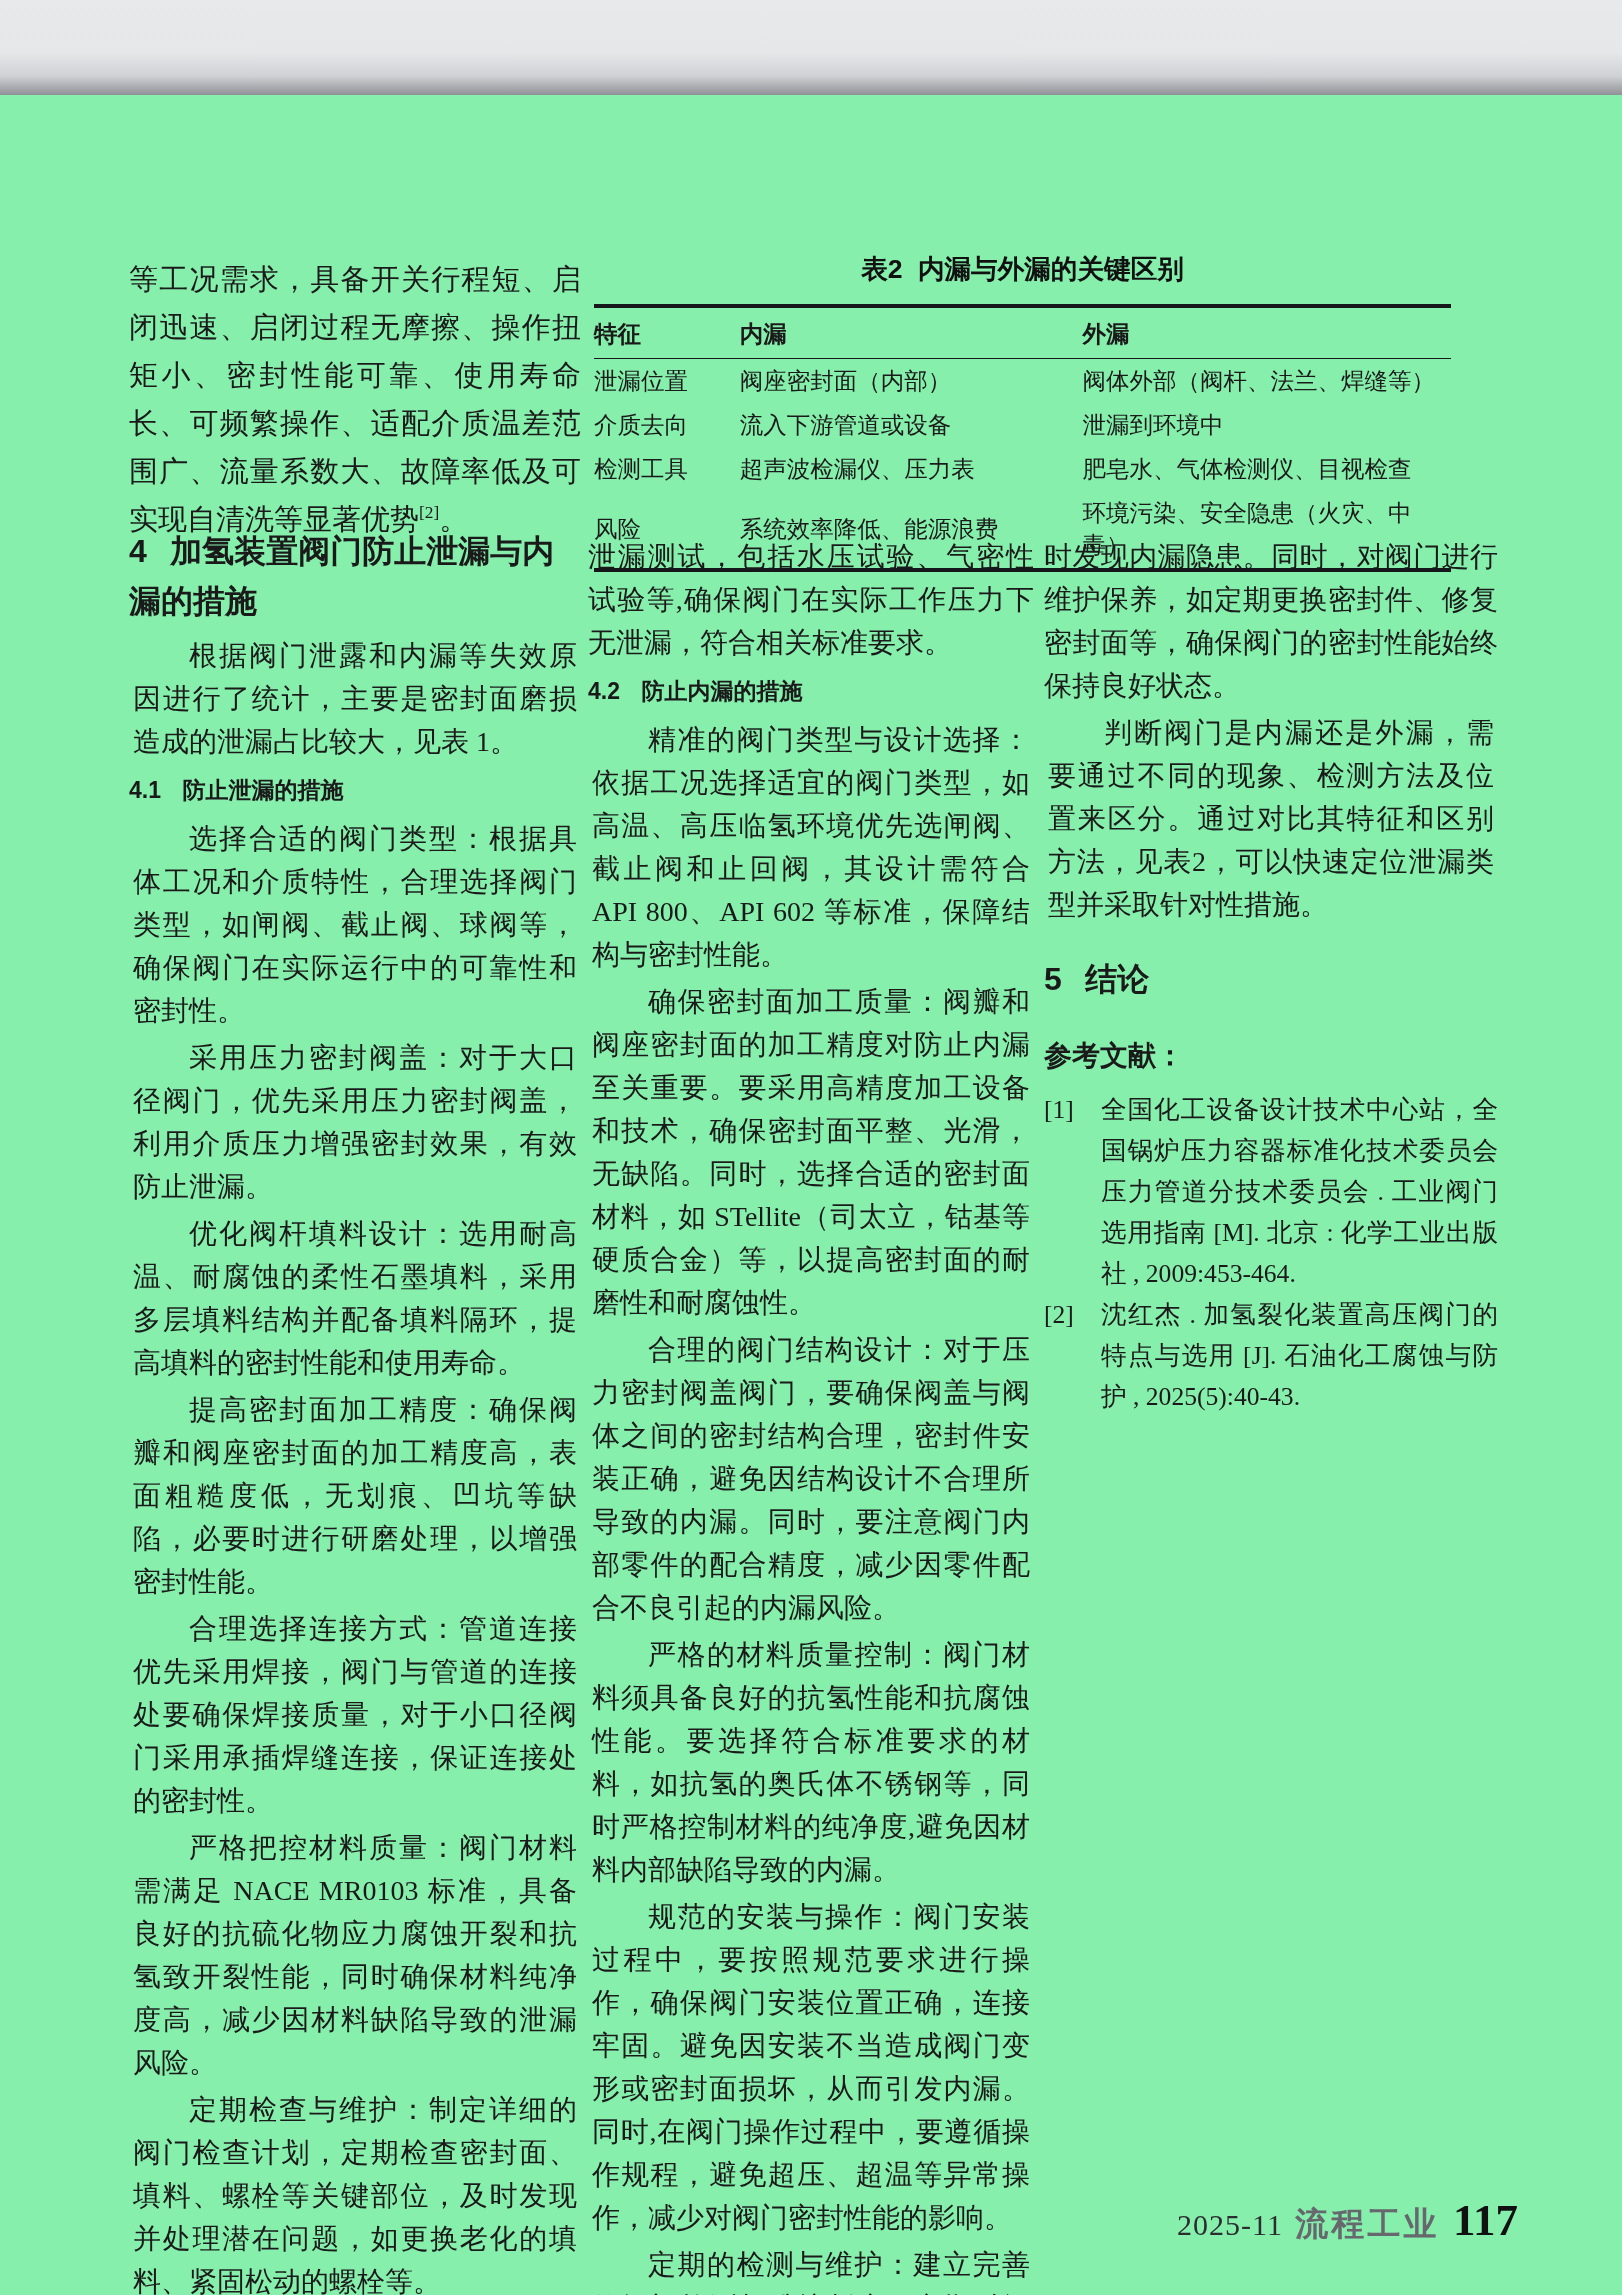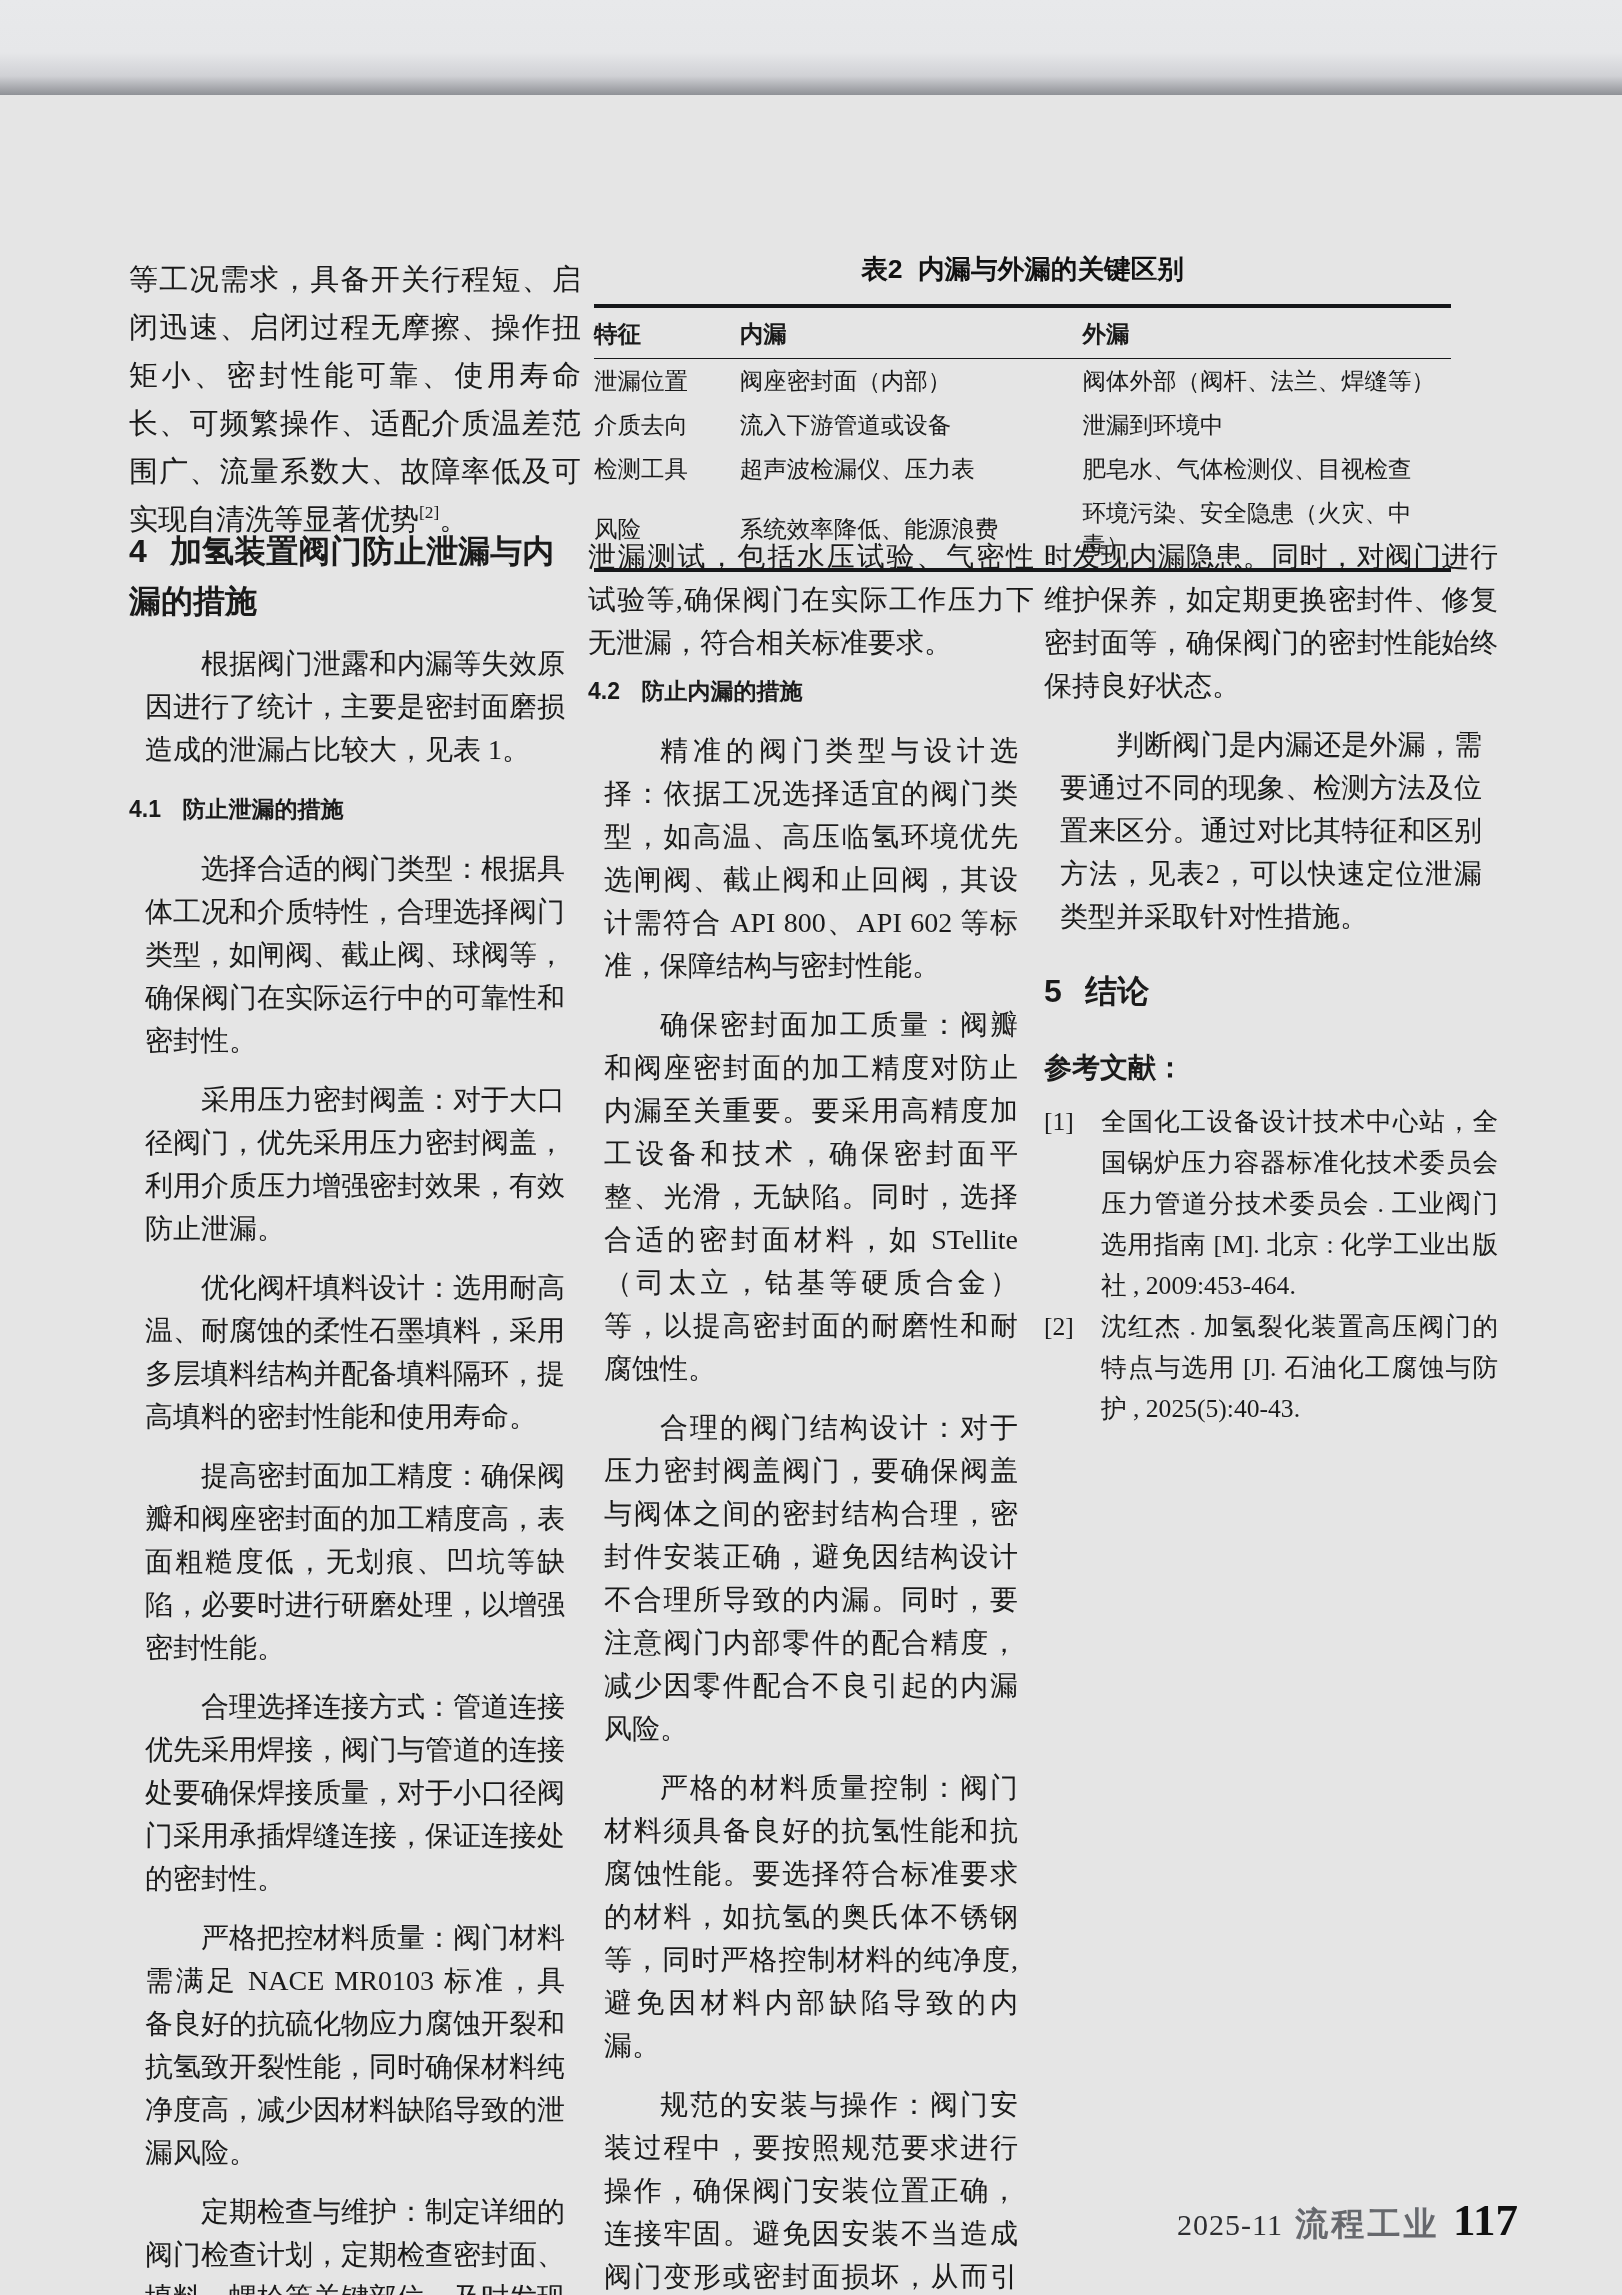--- a/index.html
+++ b/index.html
@@ -1,20 +1,20 @@
 <!DOCTYPE html>
 <html style="font-size:8.2px"><head>
 <meta charset="utf-8">
 <style>
   html, body { margin: 0; padding: 0; background: #ffffff; }
   .page {
     position: relative;
     width: 1623px;
     height: 2295px;
-    background: #e5e5e5;
+    background: #86efac;
     color: #1a1a1a;
     font-family: "Liberation Serif", serif;
     overflow: hidden;
   }
   .top-band {
     position: absolute; left: 0; top: 0; width: 1623px; height: 95px;
     background: linear-gradient(to bottom, #e8e9eb 0%, #e6e7e9 55%, #d0d1d5 80%, #8f9196 100%);
   }
   
   .intro {
@@ -40,21 +40,21 @@
   }
   .tbl tbody td { text-align: left; padding: 6.1px 0; }
   
   .col {
     position: absolute; top: 535px;
     font-size: 28px; line-height: 43px; text-align: justify;
   }
   .col1 { left: 129px;  top: 526px; width: 452px; }
   .col2 { left: 588px; width: 446px; }
   .col3 { left: 1044px; width: 454px; }
-  p.body { margin: 16px; text-indent: 2em; }
+  p.body { margin: 4px; text-indent: 2em; }
   p.cont { margin: 0; text-indent: 0; }
   .h2 {
     font-family: "Liberation Sans", sans-serif; font-weight: bold;
     font-size: 32px; line-height: 50px; text-align: left; margin: 0 0 8.2px;
   }
   .h2 .hnum { margin-right: 23.5px; }
   .h2.concl { margin: 28px 0 13.3px; }
   .h3 {
     font-family: "Liberation Sans", sans-serif; font-weight: bold;
     font-size: 23px; line-height: 44px; text-align: left; margin: 5.1px 0;

